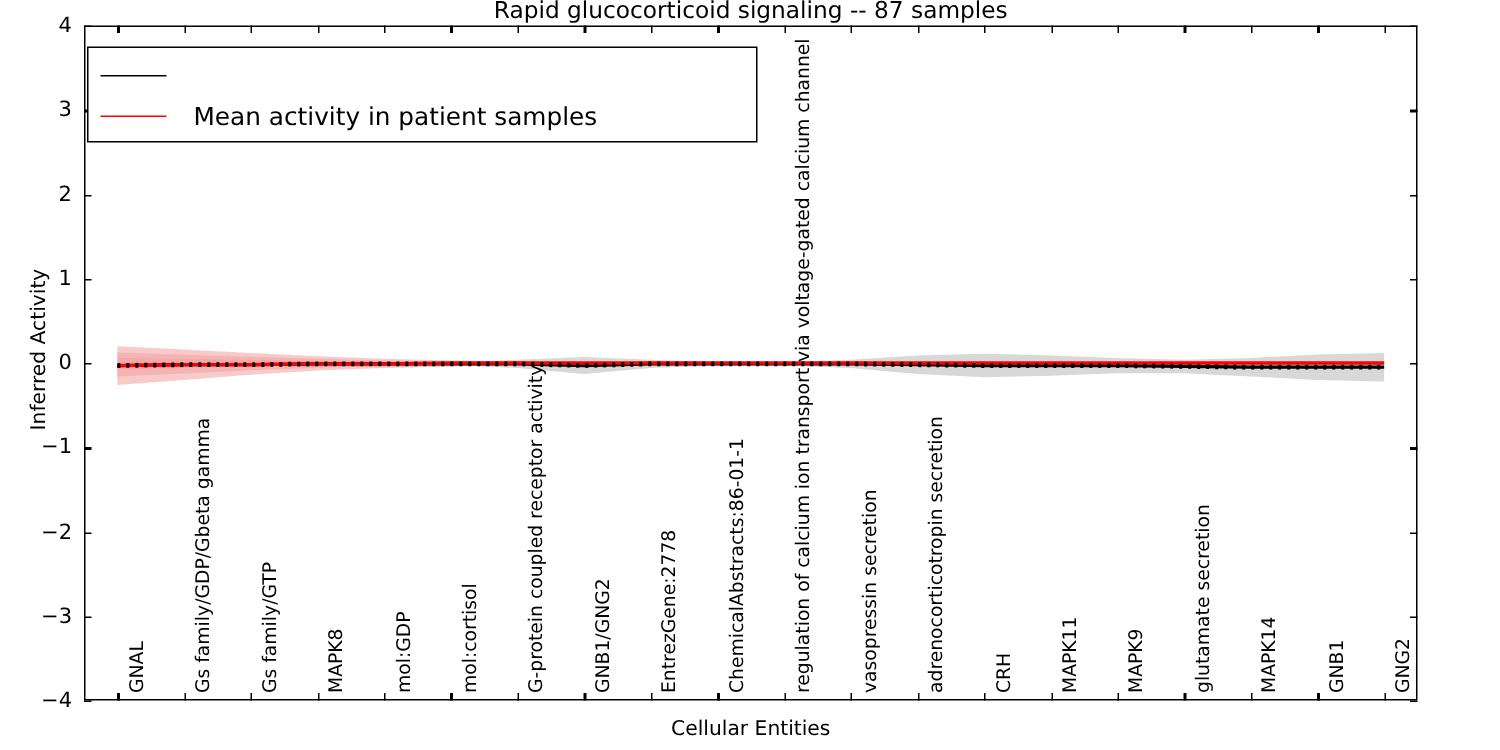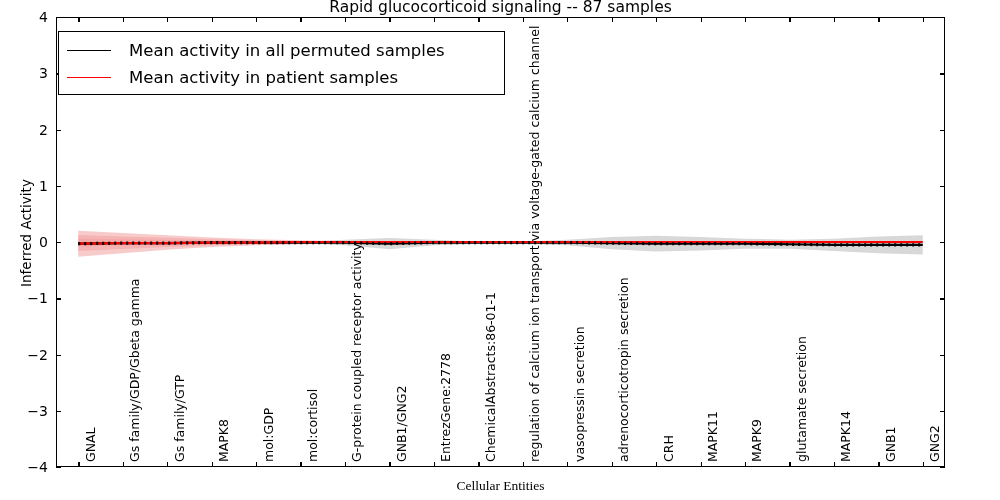--- a/index.html
+++ b/index.html
@@ -38,21 +38,21 @@
   .ytick-mark{
     position:absolute;left:56px;width:5px;height:1.3px;background:#000;
   }
   .ytick-mark-r{
     position:absolute;left:940px;width:5px;height:1.3px;background:#000;
   }
 
   
   .xlabel{
     position:absolute;top:478px;left:56px;width:889px;
-    text-align:center;font-size:13.5px;color:#000;white-space:nowrap;font-family:Liberation Serif, serif;
+    text-align:center;font-size:13.5px;color:#000;white-space:nowrap;
   }
   .xtick-mark{
     position:absolute;top:462px;width:1.3px;height:5px;background:#000;
   }
   .xtick-mark-t{
     position:absolute;top:17px;width:1.3px;height:5px;background:#000;
   }
   .xtick-label{
     position:absolute;
     font-size:12.5px;color:#000;white-space:nowrap;
@@ -199,21 +199,20 @@
       <div class="xtick-mark" style="left: 922.775px;"></div>
       <div class="xtick-mark-t" style="left: 922.775px;"></div>
       <div class="xtick-label" style="left: 927.275px; top: 462px;">GNG2</div>
     </div>
 
   <div class="xlabel">Cellular Entities</div>
 
   <div class="legend">
     <div class="legend-row r0">
       <span class="legend-swatch" style="border-top-color: rgb(0, 0, 0);"></span>
-      <span class="legend-text">Mean activity in all permuted samples</span>
     </div>
     <div class="legend-row r1">
       <span class="legend-swatch" style="border-top-color: rgb(255, 0, 0);"></span>
       <span class="legend-text">Mean activity in patient samples</span>
     </div>
   </div>
 
 </div>
 
 </body></html>

